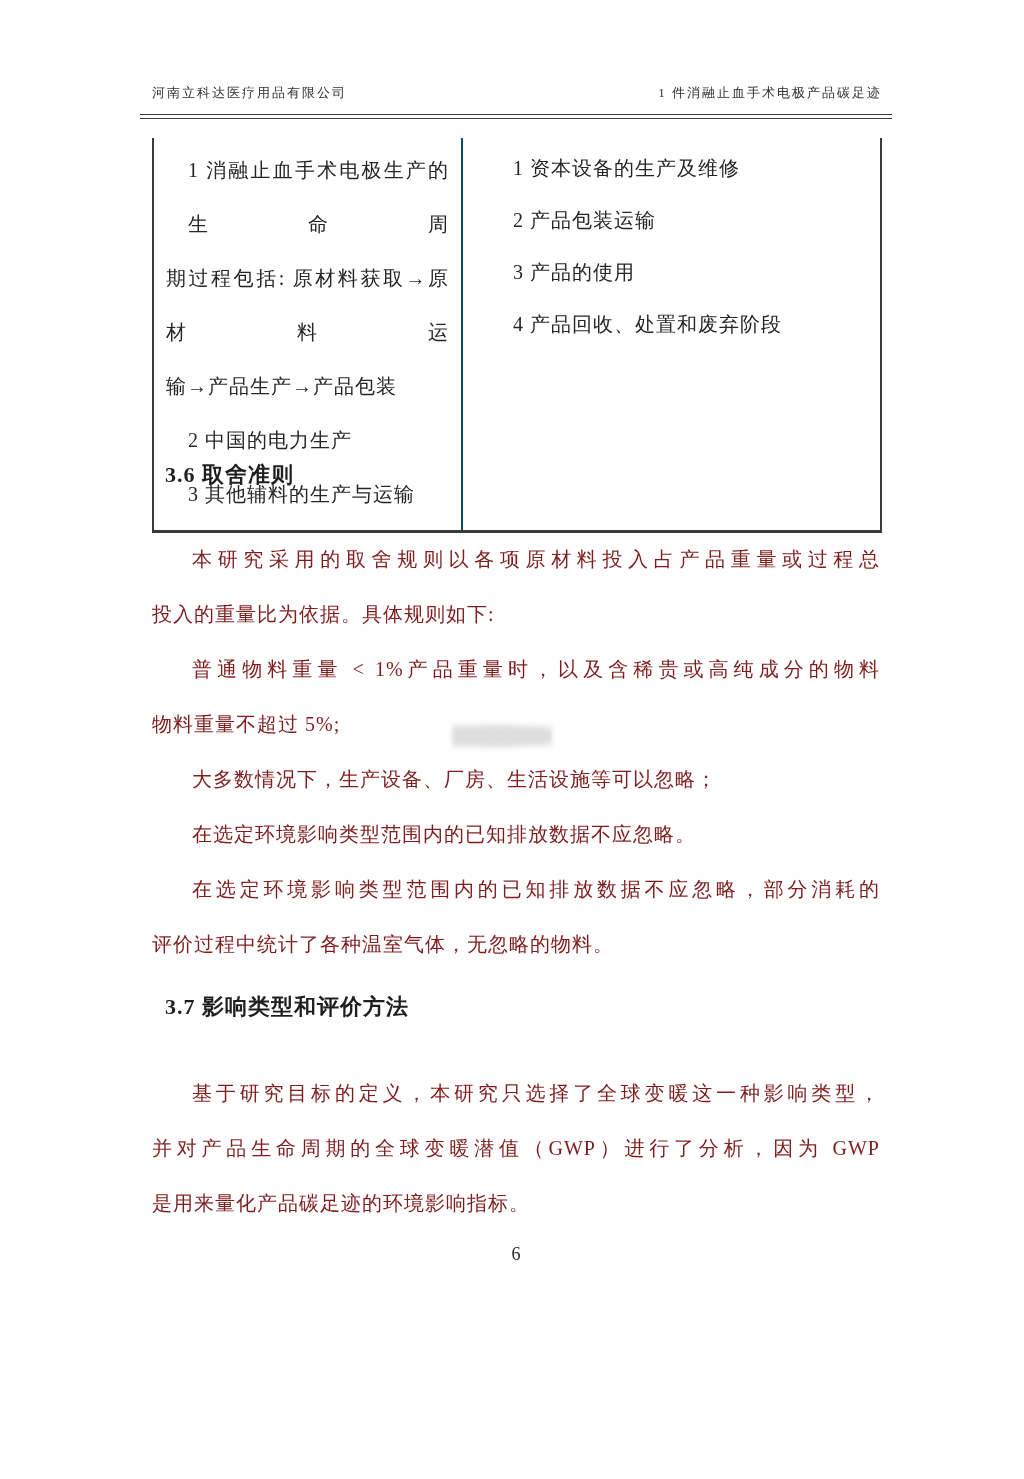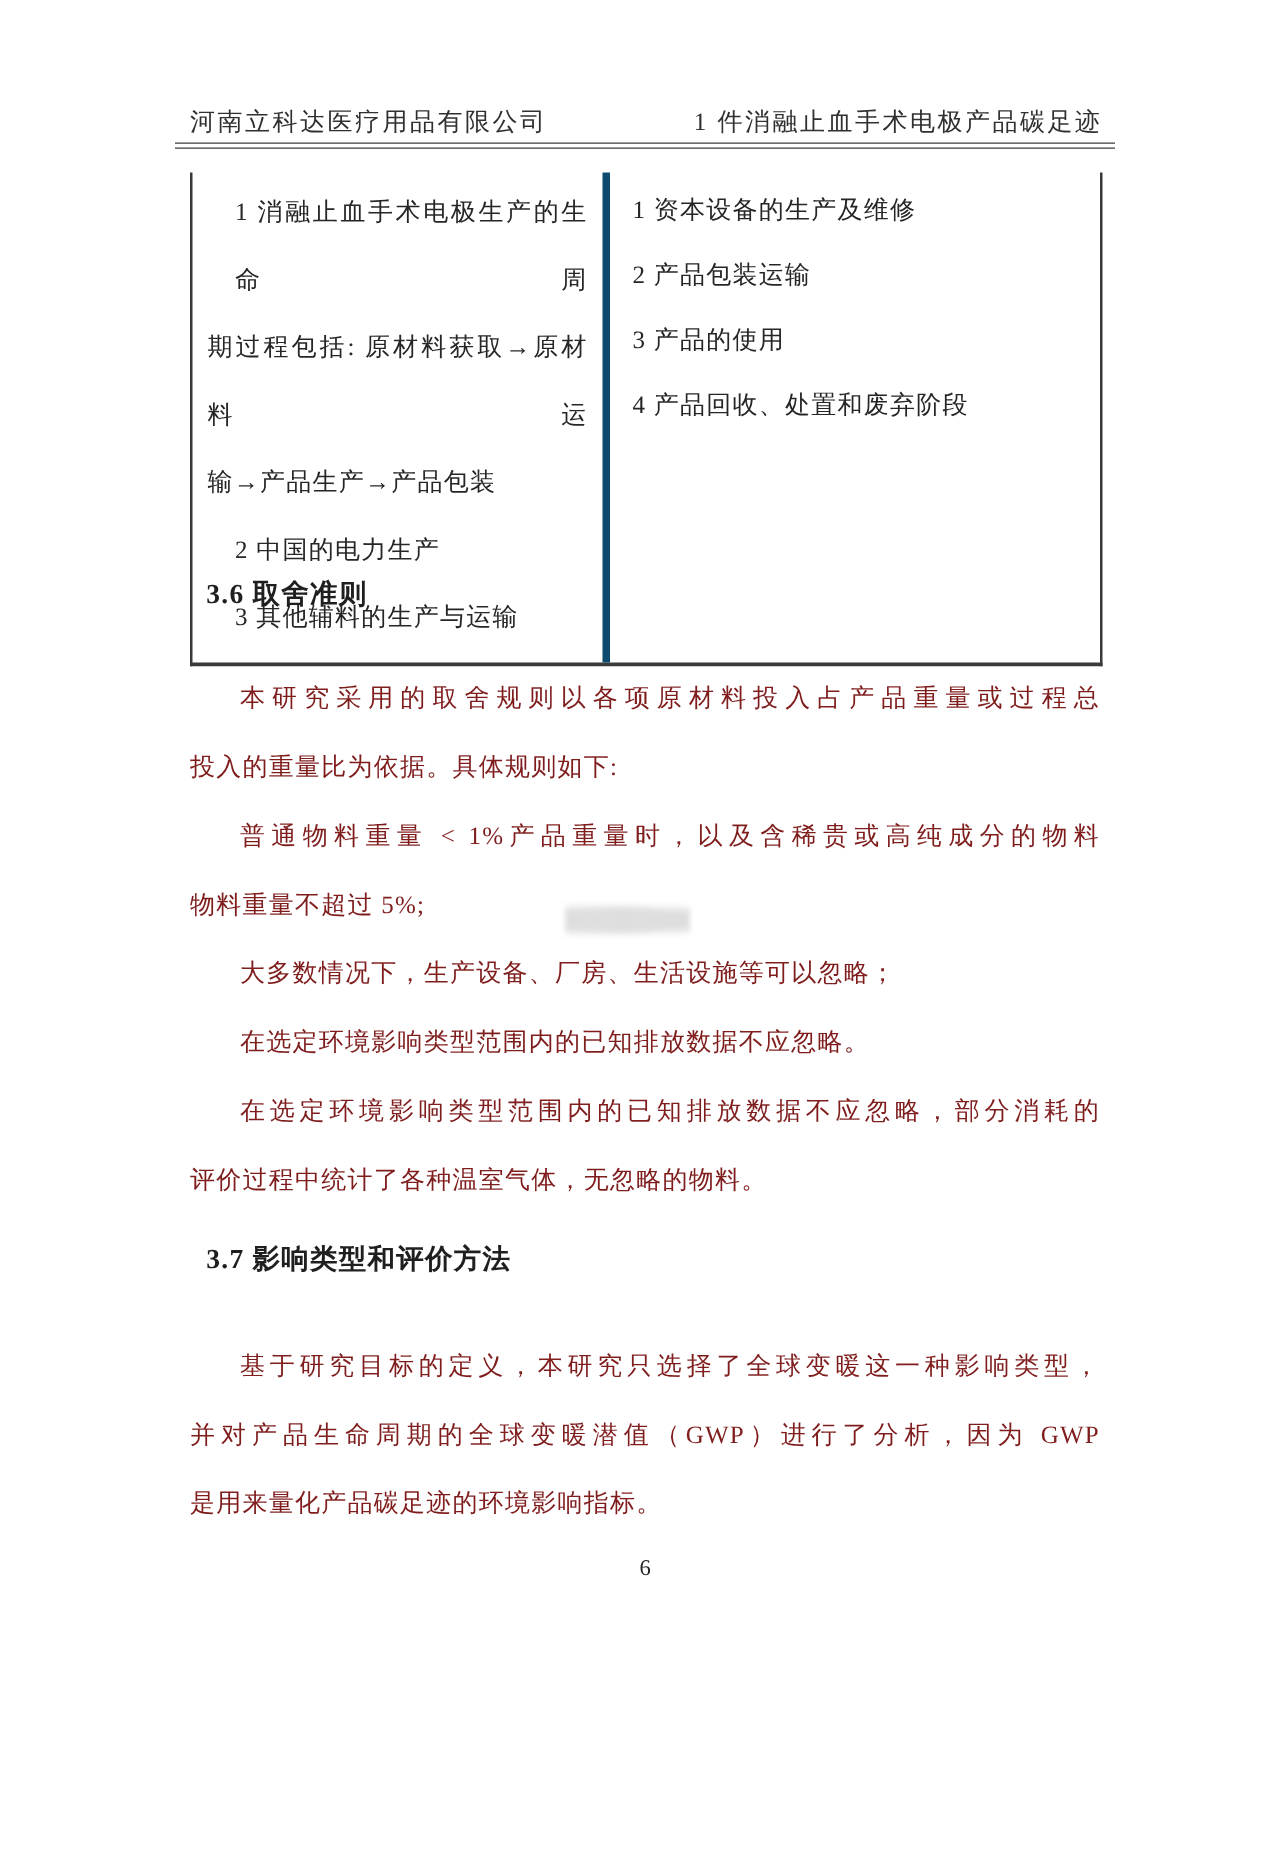--- a/index.html
+++ b/index.html
@@ -8,41 +8,41 @@
     width:1024px;height:1479px;
     background:#ffffff;
     font-family:"Liberation Serif","DejaVu Serif",serif;
     color:#262626;
     overflow:hidden;
   }
   
   .hdr{
     position:absolute;left:152px;top:84px;width:730px;
     display:flex;justify-content:space-between;
-    font-size:20px;letter-spacing:2px;color:#303030;
+    font-size:13px;letter-spacing:2px;color:#303030;
     white-space:nowrap;
   }
   .hdr-rule{
     position:absolute;left:140px;top:114px;width:752px;height:3px;
     border-top:1px solid #3c3c3c;border-bottom:1px solid #3c3c3c;
   }
   
   .tbl{
     position:absolute;left:152px;top:138px;width:730px;
     display:flex;
     border-left:2px solid #3a3a3a;
     border-right:2px solid #3a3a3a;
     border-bottom:3px solid #3a3a3a;
     box-sizing:border-box;
   }
   .cell{font-size:20px;letter-spacing:1px;box-sizing:border-box;}
-  .cell-l{width:334px;border-right:6px solid #0c4a6e;padding:5px 12px 9px 12px;font-family:Liberation Serif, serif;}
+  .cell-l{width:309px;border-right:2px solid #0c4a6e;padding:5px 12px 9px 12px;font-family:Liberation Serif, serif;}
   .cell-r{flex:1;padding:4px 10px 10px 18px;}
   .cell-l .tln{line-height:54px;}
-  .cell-r .tln{line-height:52px;}
+  .cell-r .tln{line-height:52px;margin-left:32px;}
   .tind{padding-left:22px;}
   
   .bodytxt{position:absolute;left:152px;top:445px;width:728px;}
   .h2{
     font-size:22px;font-weight:bold;line-height:34px;
     letter-spacing:1px;color:#1f1f1f;margin:13px;
   }
   .h2.second{margin-top:18px;}
   .para{margin:0;}
   .para.afterhead{margin-top:40px;}

